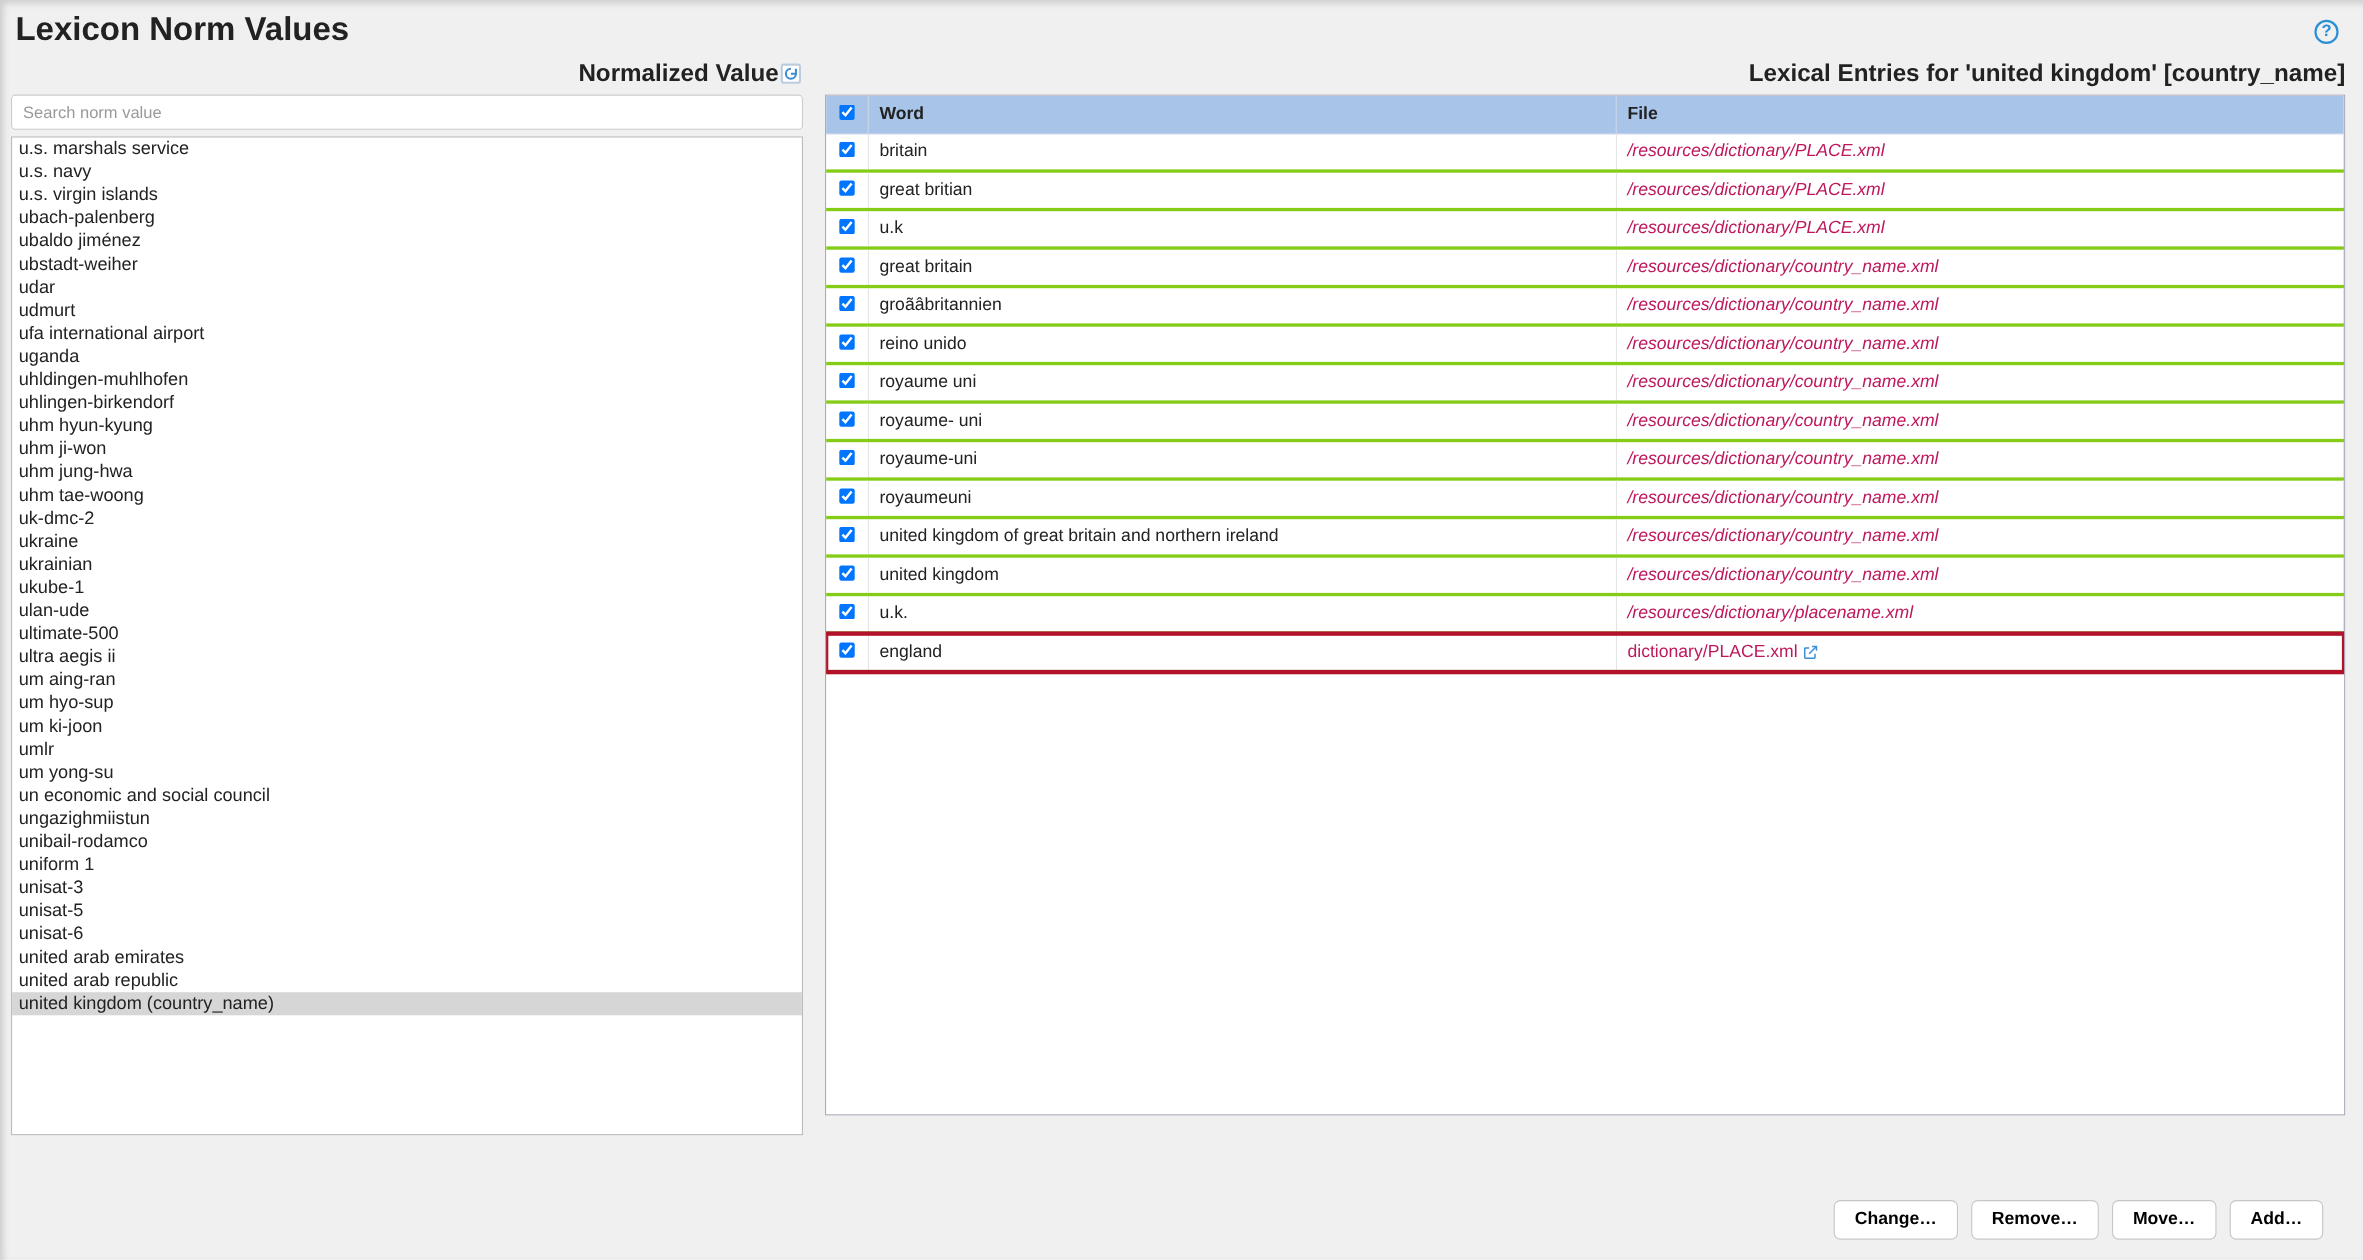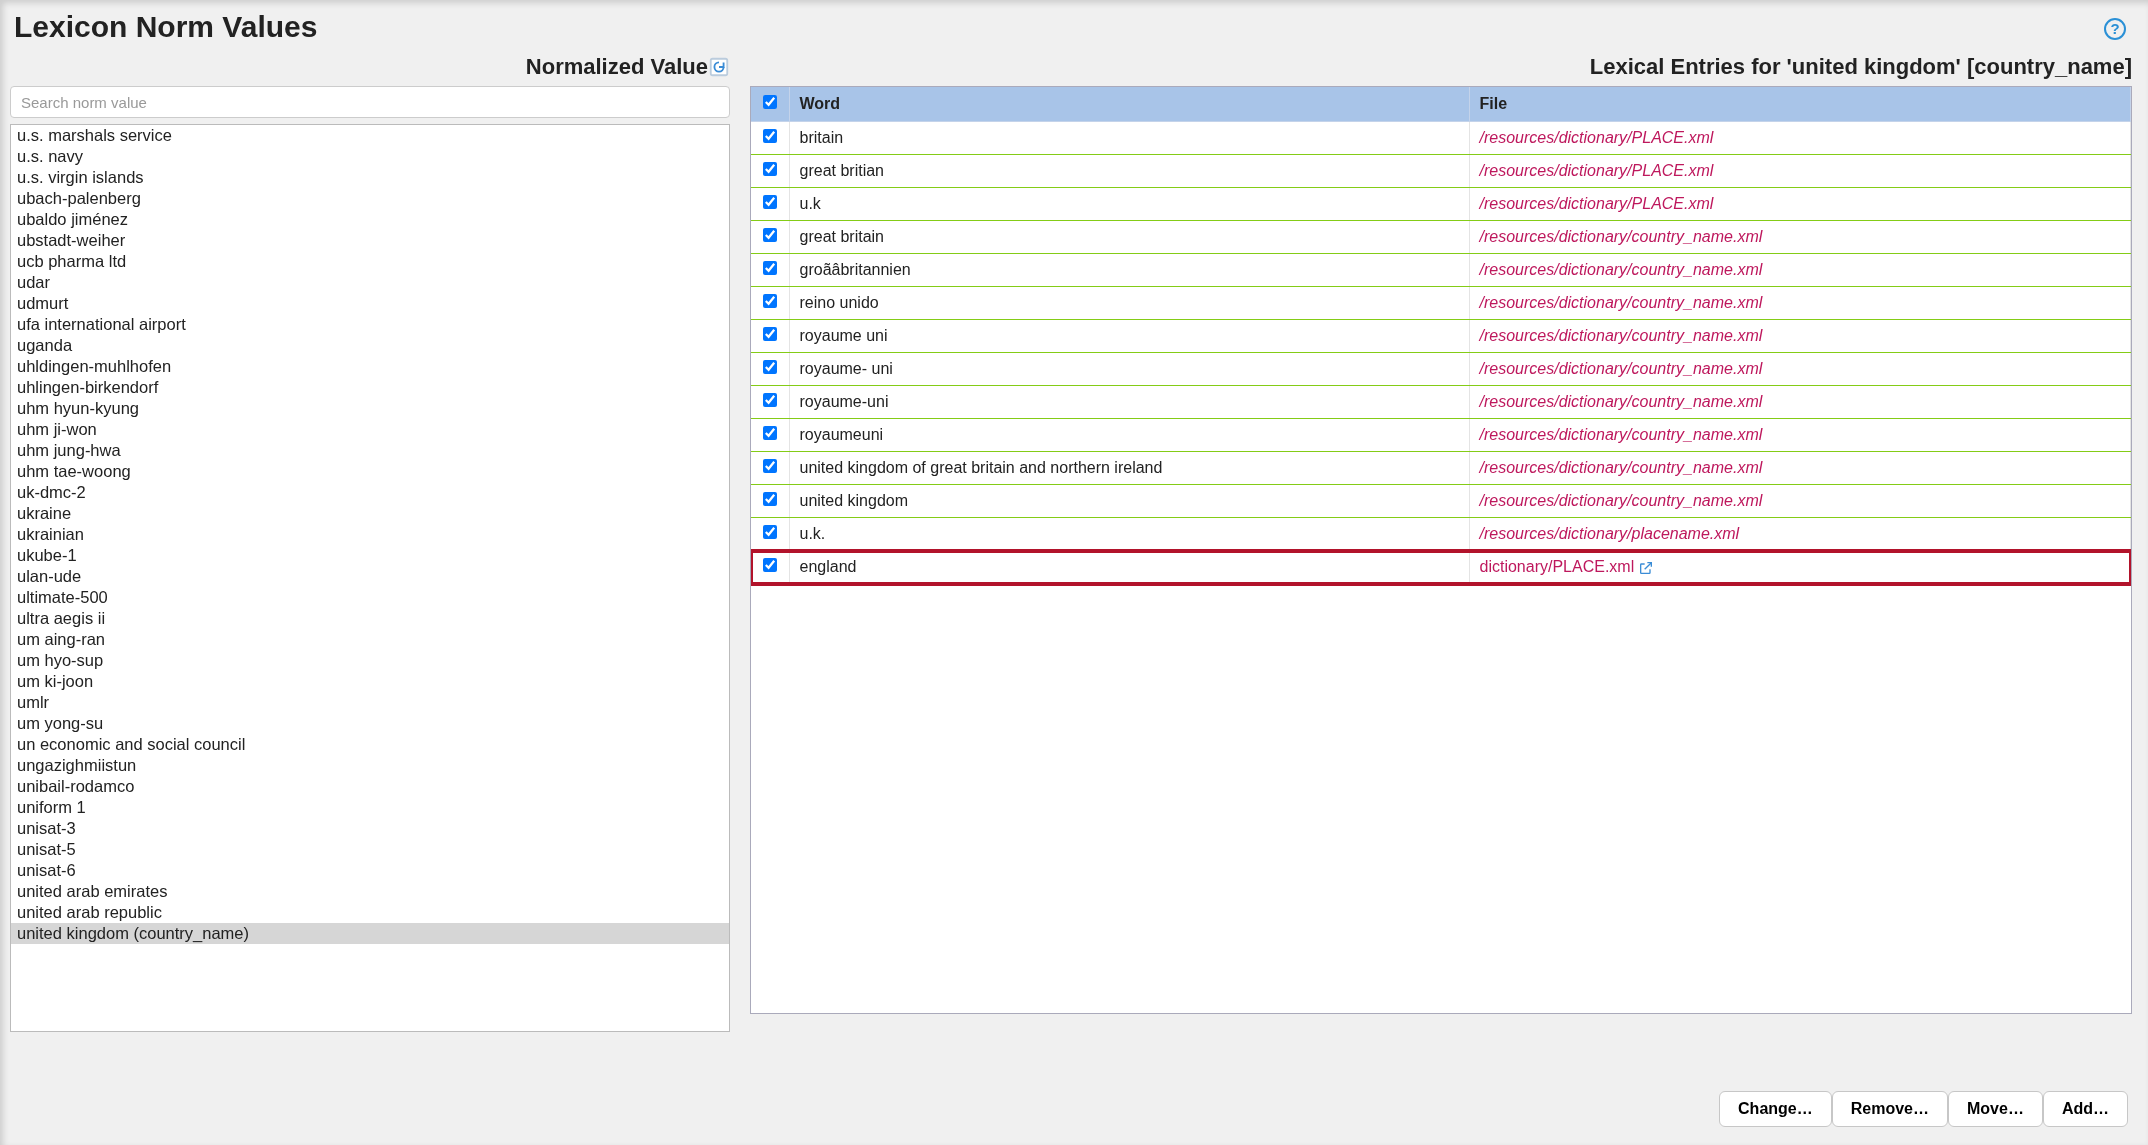--- a/index.html
+++ b/index.html
@@ -109,21 +109,21 @@
   font-weight: bold;
   text-align: left;
   padding: 8px 10px;
   font-size: 16px;
   border-right: 1px solid #c4d3ea;
   border-bottom: 1px solid #c4d3ea;
 }
 table.entries th.check-col { width: 38px; text-align: center; padding: 6px 4px; }
 table.entries th.word-col { width: 680px; }
 table.entries td {
-  border-bottom: 1px solid #84cc16;
+  border-bottom: 3px solid #84cc16;
   border-right: 1px solid #e4e4e4;
   padding: 7px 10px;
   font-size: 16px;
   vertical-align: middle;
   margin-left: 32px;
 }
 table.entries td.check-col { text-align: center; padding: 4px; }
 table.entries td.file-col { font-style: italic; color: #be185d; }
 tr.highlight-row td {
   position: relative;
@@ -135,23 +135,24 @@
 .ext-link-icon {
   display: inline-block;
   width: 16px;
   height: 16px;
   margin-left: 4px;
   vertical-align: middle;
 }
 .ext-link-icon svg { width: 16px; height: 16px; }
 .buttons-row {
   position: absolute;
-  right: 20px;
+  right: 36px;
   bottom: 18px;
   display: flex;
+  gap: 12px;
 }
 .btn {
   height: 36px;
   padding: 0 18px;
   background: #fff;
   border: 1px solid #c7c7c7;
   border-radius: 6px;
   font-size: 16px;
   font-weight: bold;
   cursor: pointer;
@@ -180,21 +181,20 @@
       </span>
     </div>
     <input class="search-box" type="text" placeholder="Search norm value" style="">
     <div class="norm-list-container" id="norm-list">
         <div class="norm-list-item">u.s. marshals service</div>
         <div class="norm-list-item">u.s. navy</div>
         <div class="norm-list-item">u.s. virgin islands</div>
         <div class="norm-list-item">ubach-palenberg</div>
         <div class="norm-list-item">ubaldo jiménez</div>
         <div class="norm-list-item">ubstadt-weiher</div>
-        <div class="norm-list-item">ucb pharma ltd</div>
         <div class="norm-list-item">udar</div>
         <div class="norm-list-item">udmurt</div>
         <div class="norm-list-item">ufa international airport</div>
         <div class="norm-list-item">uganda</div>
         <div class="norm-list-item">uhldingen-muhlhofen</div>
         <div class="norm-list-item">uhlingen-birkendorf</div>
         <div class="norm-list-item">uhm hyun-kyung</div>
         <div class="norm-list-item">uhm ji-won</div>
         <div class="norm-list-item">uhm jung-hwa</div>
         <div class="norm-list-item">uhm tae-woong</div>

